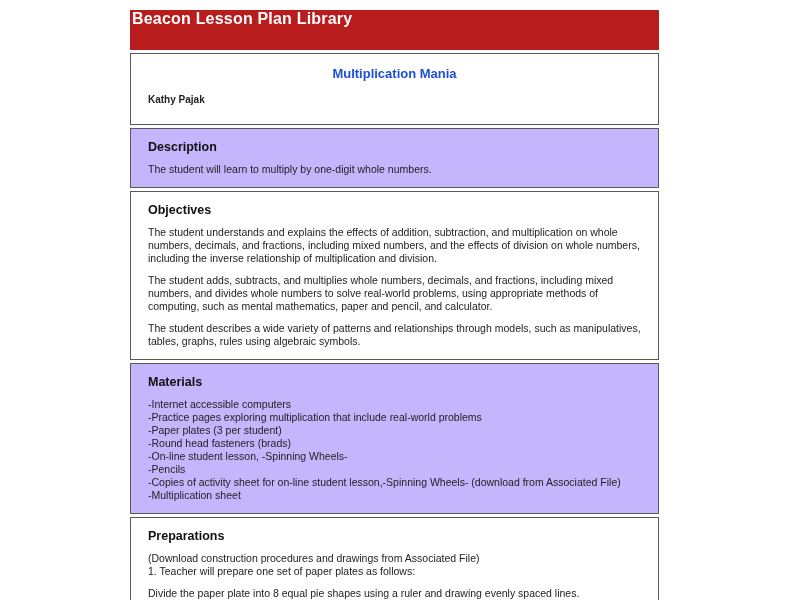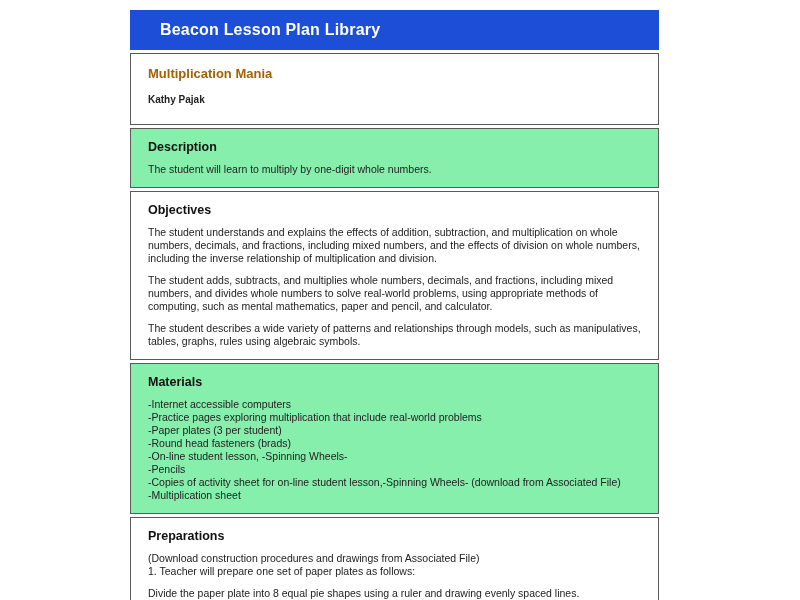--- a/index.html
+++ b/index.html
@@ -15,48 +15,49 @@
     font-family: "Liberation Sans", sans-serif;
     color: #222222;
   }
   .page {
     position: absolute;
     left: 130px;
     top: 10px;
     width: 529px;
   }
   .header-bar {
-    background: #1d4ed8;
+    background: #b91c1c;
     height: 40px;
     display: flex;
-    align-items: center;
-    padding: 0 30px;
+    align-items: flex-start;
+    padding: 0 2px;
     box-sizing: border-box;
   }
   .site-title {
     color: #ffffff;
     font-size: 16px;
     font-weight: bold;
     letter-spacing: 0.2px;
   }
   .box {
     border: 1px solid #595959;
     margin-top: 3px;
     background: #ffffff;
     padding: 8px 17px 11px;
     box-sizing: border-box;
   }
   .box.alt {
-    background: #86efac;
+    background: #c4b5fd;
   }
   .lesson-title {
     font-size: 13px;
     font-weight: bold;
-    color: #a16207;
+    color: #1d4ed8;
     margin: 4px 0 0;
+    text-align: center;
   }
   .lesson-author {
     font-size: 10px;
     font-weight: bold;
     color: #222222;
     margin: 13px 0 8px;
   }
   .sec-heading {
     font-size: 12.5px;
     font-weight: bold;

